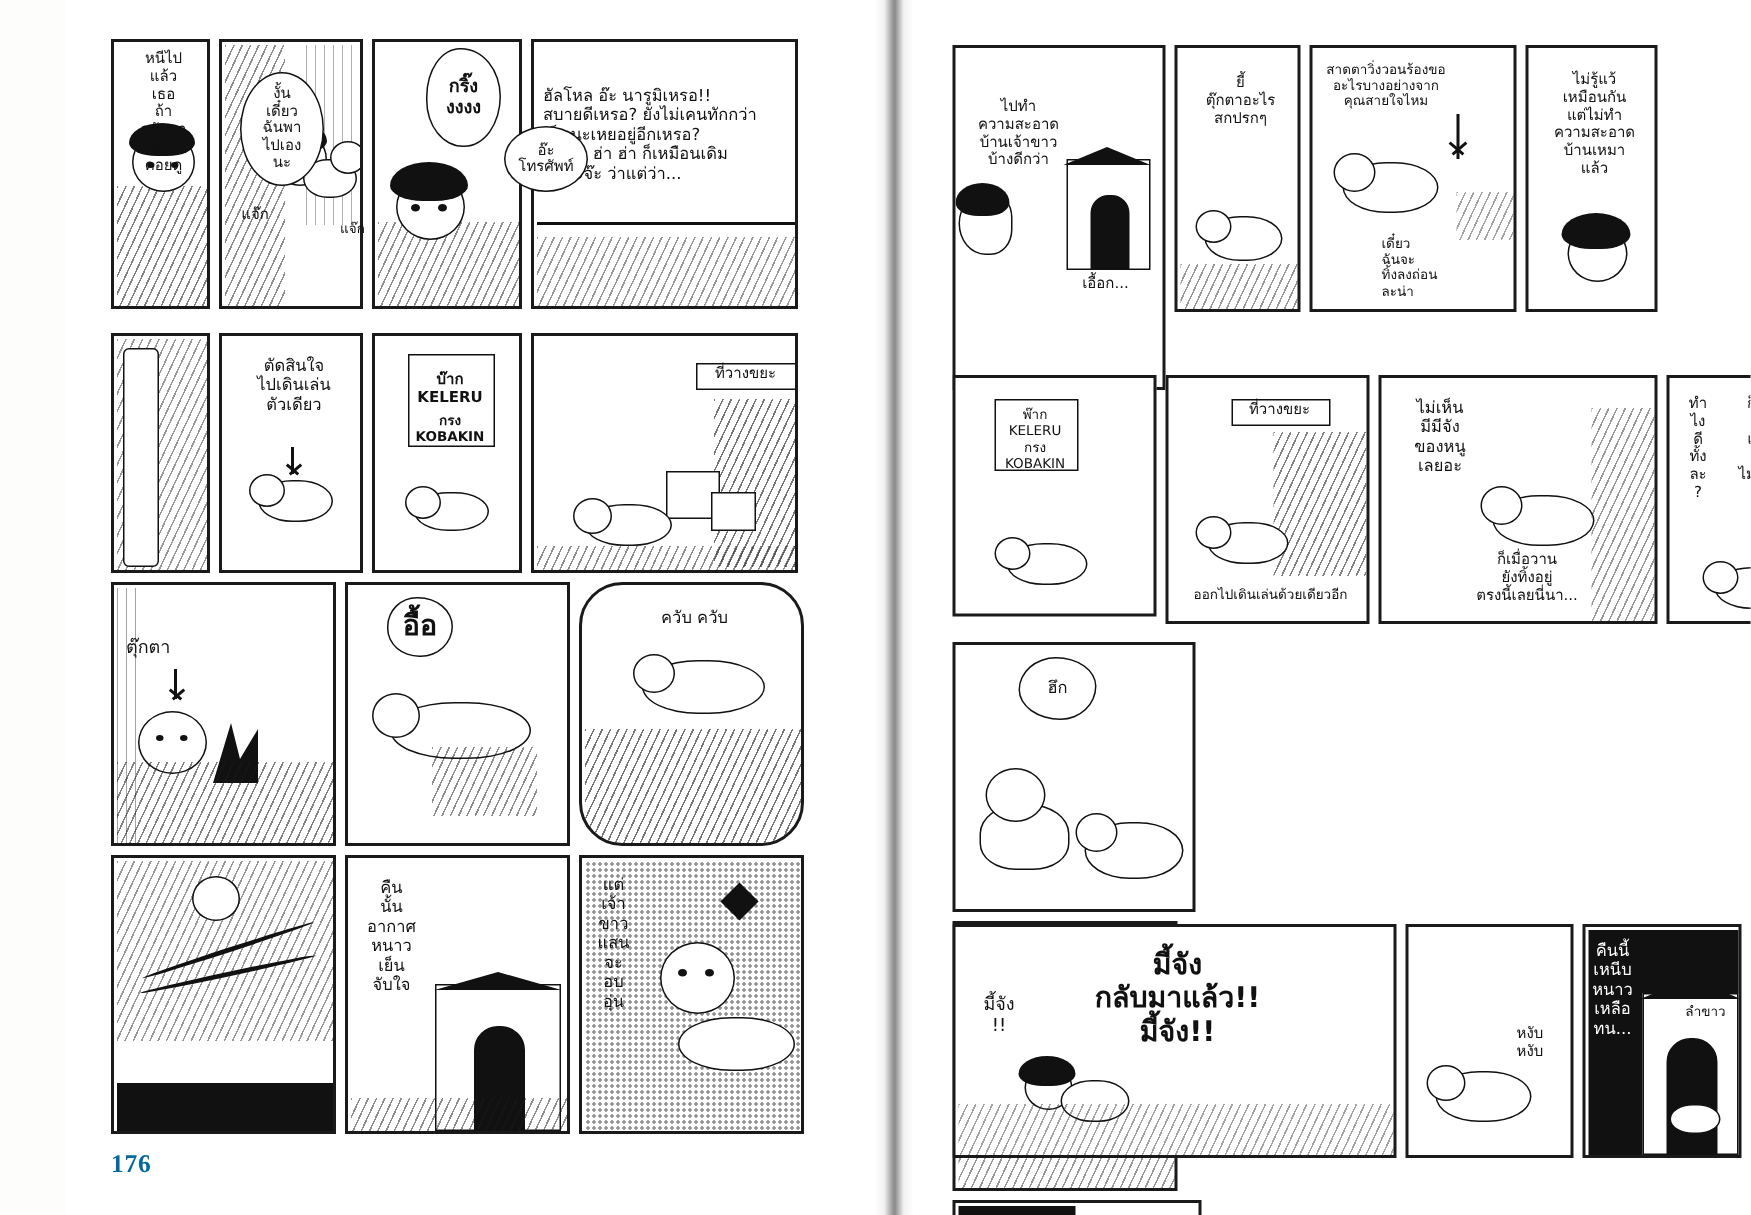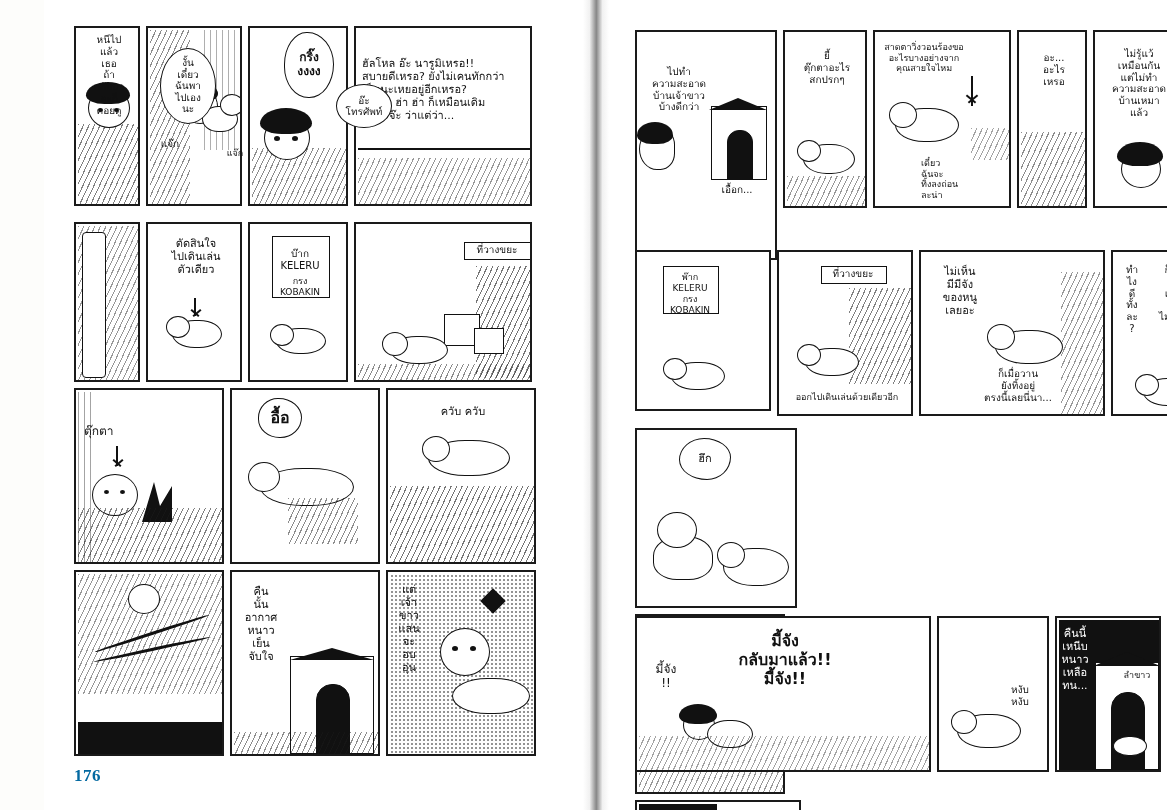--- a/index.html
+++ b/index.html
@@ -74,21 +74,21 @@
     font-family: "DejaVu Sans", sans-serif;
     color: #111;
     line-height: 1.18;
     white-space: pre-line;
     text-align: center;
   }
   .t9  { font-size: 9px; }
   .t10 { font-size: 10px; }
   .t11 { font-size: 11px; }
   .t12 { font-size: 12px; }
-  .t13 { font-size: 16px; font-weight: bold; }
+  .t13 { font-size: 19px; font-weight: bold; }
   .t15 { font-size: 15px; font-weight: bold; }
   .bold { font-weight: bold; }
 
   
   .bubble {
     position: absolute;
     background: #fff;
     border: 1.6px solid #111;
     border-radius: 50% / 50%;
     display: flex;
@@ -253,21 +253,21 @@
       <div class="panel" style="width:96px;height:160px;">
         <div class="txt t11" style="left:4px;top:14px;width:88px;">ตัดสินใจ
 ไปเดินเล่น
 ตัวเดียว</div>
         <div class="dogbody" style="left:24px;top:96px;width:48px;height:26px;"></div>
         <div class="head" style="left:18px;top:92px;width:22px;height:20px;"></div>
         <div class="ink" style="left:46px;top:74px;width:2px;height:18px;"></div>
         <div class="ink" style="left:42px;top:88px;width:10px;height:2px;transform:rotate(40deg);"></div>
         <div class="ink" style="left:44px;top:88px;width:10px;height:2px;transform:rotate(-40deg);"></div>
       </div>
-      <div class="panel" style="width:100px;height:160px;">
+      <div class="panel" style="width:100px;height:160px;font-weight:bold;">
         <div class="white-shape" style="left:22px;top:12px;width:56px;height:60px;"></div>
         <div class="txt t10" style="left:24px;top:24px;width:52px;">บ๊าก
 KELERU</div>
         <div class="txt t9" style="left:24px;top:52px;width:52px;">กรง
 KOBAKIN</div>
         <div class="dogbody" style="left:26px;top:104px;width:48px;height:24px;"></div>
         <div class="head" style="left:20px;top:100px;width:22px;height:20px;"></div>
       </div>
       <div class="panel" style="width:178px;height:160px;">
         <div class="outline" style="left:108px;top:18px;width:66px;height:16px;"></div>
@@ -292,21 +292,21 @@
         <div class="ink" style="left:44px;top:100px;width:5px;height:4px;border-radius:50%;"></div>
         <div class="ink" style="left:66px;top:92px;width:30px;height:40px;clip-path:polygon(0 100%,40% 0,60% 60%,100% 10%,100% 100%);"></div>
         <div class="hatch" style="left:2px;top:118px;width:146px;height:56px;opacity:.55;"></div>
         <div class="hatch-v" style="left:2px;top:2px;width:14px;height:172px;opacity:.4;"></div>
       </div>
       <div class="panel" style="width:150px;height:176px;">
         <div class="dogbody" style="left:28px;top:78px;width:92px;height:36px;"></div>
         <div class="head" style="left:16px;top:72px;width:30px;height:28px;"></div>
         <div class="hatch" style="left:56px;top:108px;width:70px;height:46px;opacity:.5;"></div>
       </div>
-      <div class="panel" style="width:150px;height:176px;">
+      <div class="panel" style="width:150px;height:176px;border-radius:29px;">
         <div class="txt t11" style="left:20px;top:16px;width:110px;">ควับ  ควับ</div>
         <div class="dogbody" style="left:40px;top:50px;width:80px;height:34px;"></div>
         <div class="head" style="left:34px;top:46px;width:26px;height:24px;"></div>
         <div class="hatch" style="left:2px;top:96px;width:146px;height:78px;opacity:.6;"></div>
       </div>
     </div>
 
     <div class="bubble spiky" style="left:214px;top:398px;width:44px;height:40px;">
       <div class="inner t13">อื้อ</div>
     </div>
@@ -384,26 +384,20 @@
         <div class="dogbody" style="left:20px;top:76px;width:62px;height:32px;"></div>
         <div class="head" style="left:14px;top:70px;width:26px;height:24px;"></div>
         <div class="ink" style="left:96px;top:44px;width:2px;height:30px;"></div>
         <div class="ink" style="left:90px;top:66px;width:12px;height:2px;transform:rotate(40deg);"></div>
         <div class="ink" style="left:92px;top:66px;width:12px;height:2px;transform:rotate(-40deg);"></div>
         <div class="txt t9" style="left:46px;top:126px;width:76px;text-align:left;">เดี๋ยว
 ฉันจะ
 ทิ้งลงถ่อน
 ละน่า</div>
         <div class="hatch" style="left:96px;top:96px;width:40px;height:32px;opacity:.4;"></div>
-      </div>
-      <div class="panel" style="width:70px;height:178px;">
-        <div class="txt t10" style="left:4px;top:20px;width:62px;">อะ...
-อะไร
-เหรอ</div>
-        <div class="hatch" style="left:2px;top:100px;width:66px;height:76px;opacity:.5;"></div>
       </div>
       <div class="panel" style="width:88px;height:178px;">
         <div class="txt t10" style="left:4px;top:16px;width:80px;">ไม่รู้แว้
 เหมือนกัน
 แต่ไม่ทำ
 ความสะอาด
 บ้านเหมา
 แล้ว</div>
         <div class="head" style="left:26px;top:118px;width:38px;height:36px;"></div>
         <div class="hairblack" style="left:22px;top:110px;width:46px;height:24px;"></div>

